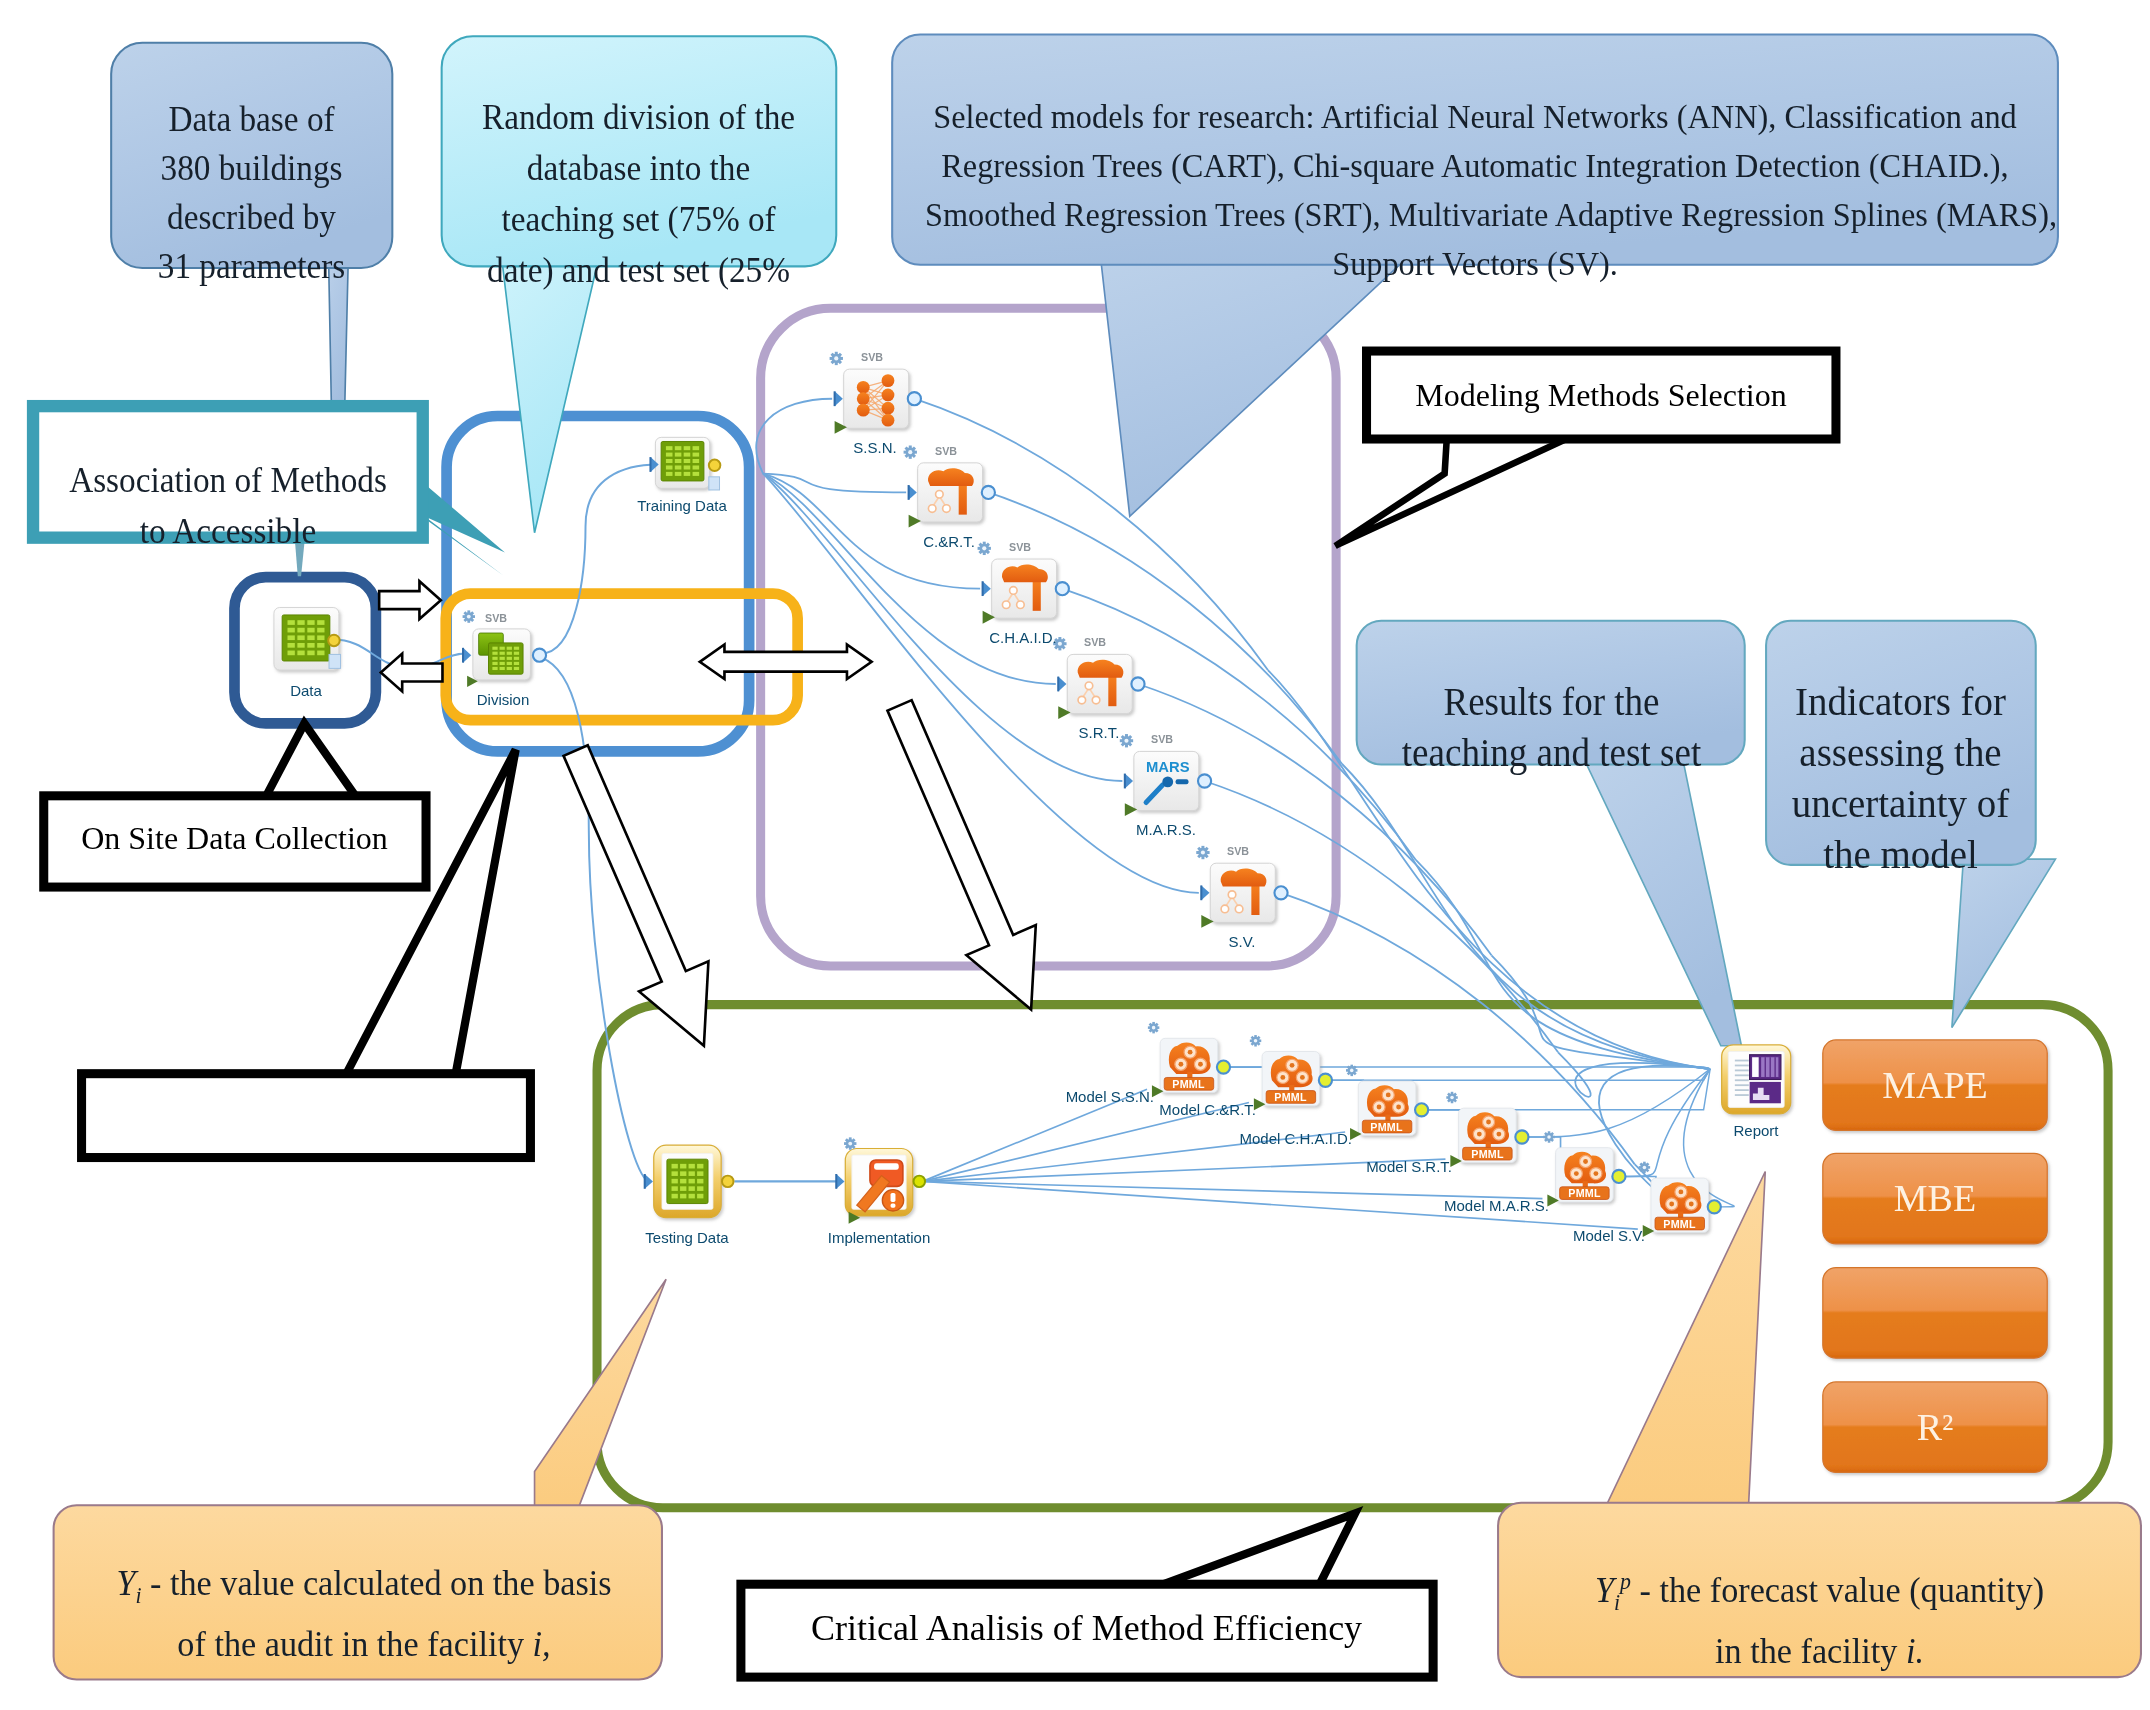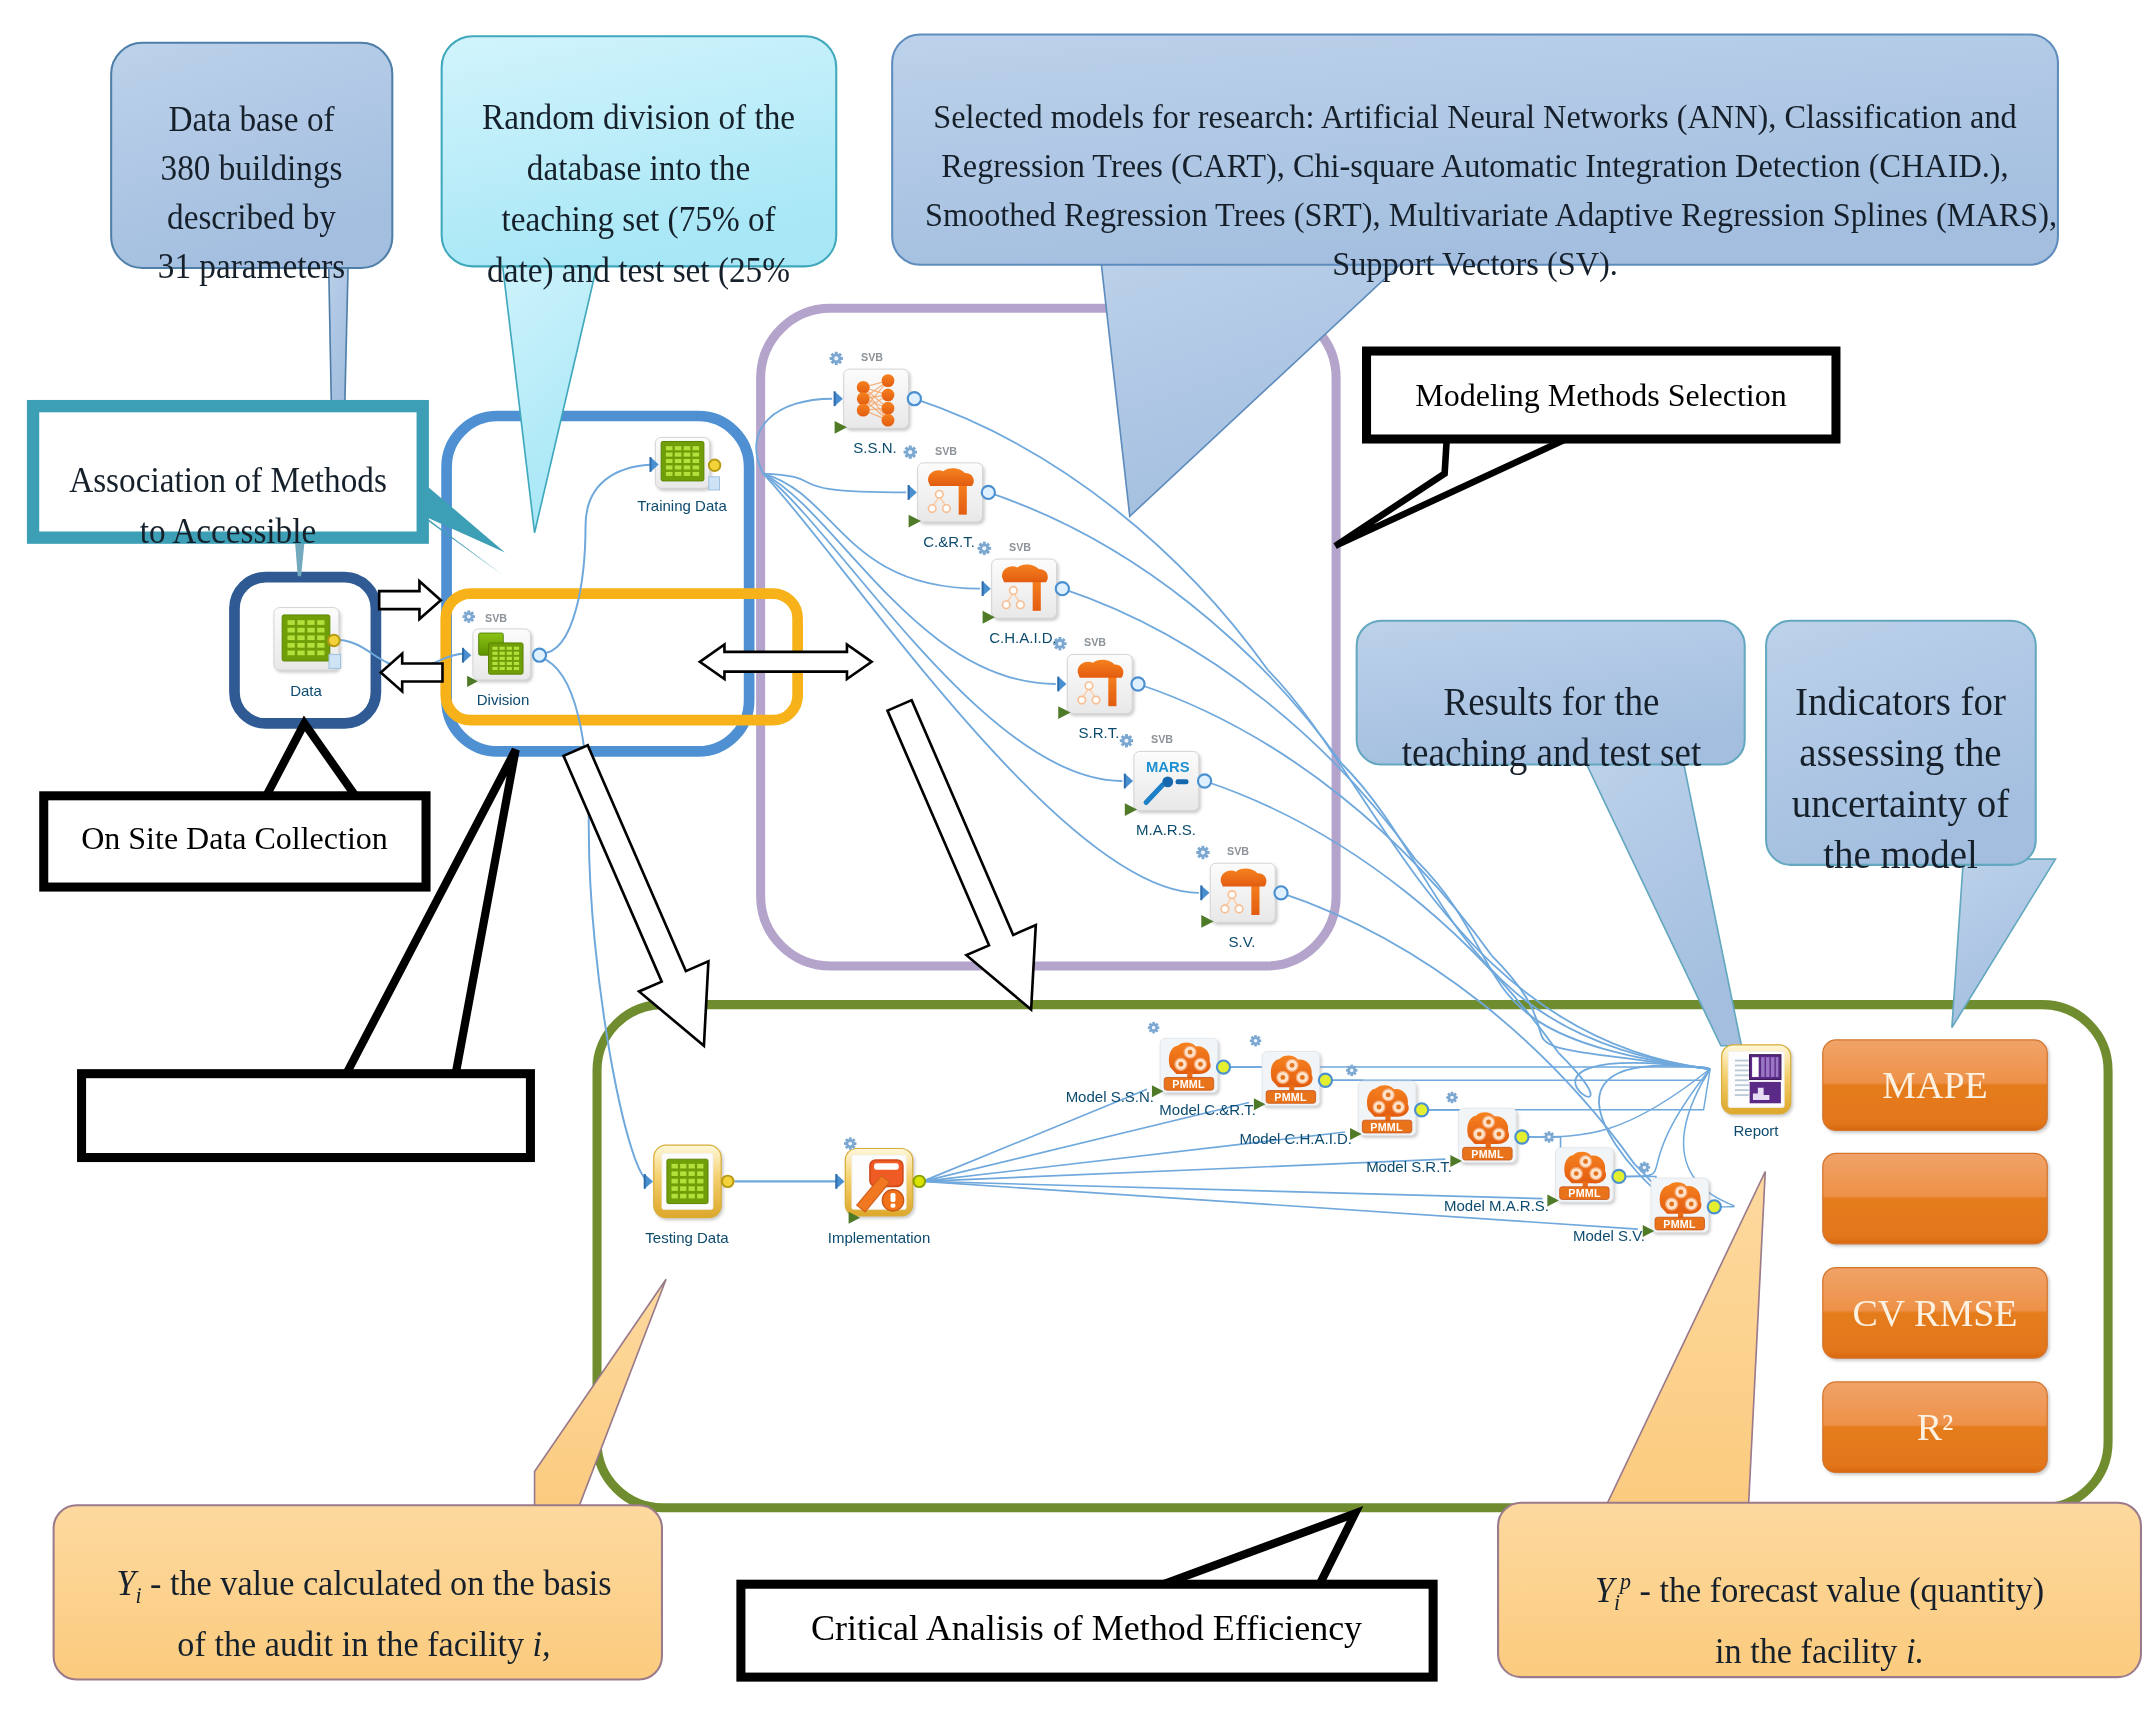--- a/index.html
+++ b/index.html
@@ -756,21 +756,21 @@
 <div class="nl" style="left:1077px;top:1101px;width:179px;text-align:right;">Model C.&amp;R.T.</div>
 <div class="pmml" style="left:1361px;top:1121px;width:51px;">PMML</div>
 <div class="nl" style="left:1173px;top:1130px;width:179px;text-align:right;">Model C.H.A.I.D.</div>
 <div class="pmml" style="left:1462px;top:1148px;width:51px;">PMML</div>
 <div class="nl" style="left:1273px;top:1158px;width:179px;text-align:right;">Model S.R.T.</div>
 <div class="pmml" style="left:1559px;top:1187px;width:51px;">PMML</div>
 <div class="nl" style="left:1370px;top:1197px;width:179px;text-align:right;">Model M.A.R.S.</div>
 <div class="pmml" style="left:1654px;top:1218px;width:51px;">PMML</div>
 <div class="nl" style="left:1466px;top:1227px;width:179px;text-align:right;">Model S.V.</div>
 <div class="ind" style="left:1823px;top:1040px;width:224px;height:90px;font-size:38px;">MAPE</div>
-<div class="ind" style="left:1823px;top:1268px;width:224px;height:90px;font-size:38px;">CV RMSE</div>
+<div class="ind" style="left:1823px;top:1153px;width:224px;height:90px;font-size:38px;">MBE</div>
 <div class="ind" style="left:1823px;top:1382px;width:224px;height:90px;font-size:38px;">R²</div>
 <div class="cl" style="left:120px;top:67px;width:263px;font-size:35px;line-height:49px;">
       <div>Data base of</div>
       <div>380 buildings</div>
       <div>described by</div>
       <div>31 parameters</div>
     </div>
 <div class="cl" style="left:452px;top:64px;width:373px;font-size:35px;line-height:51px;">
       <div>Random division of the</div>
       <div>database into the</div>

